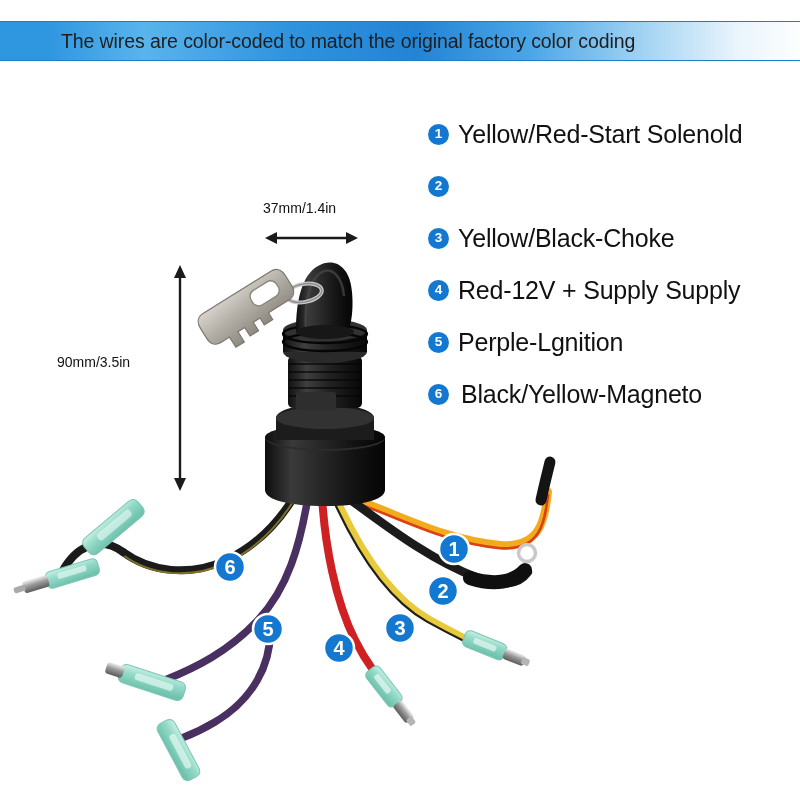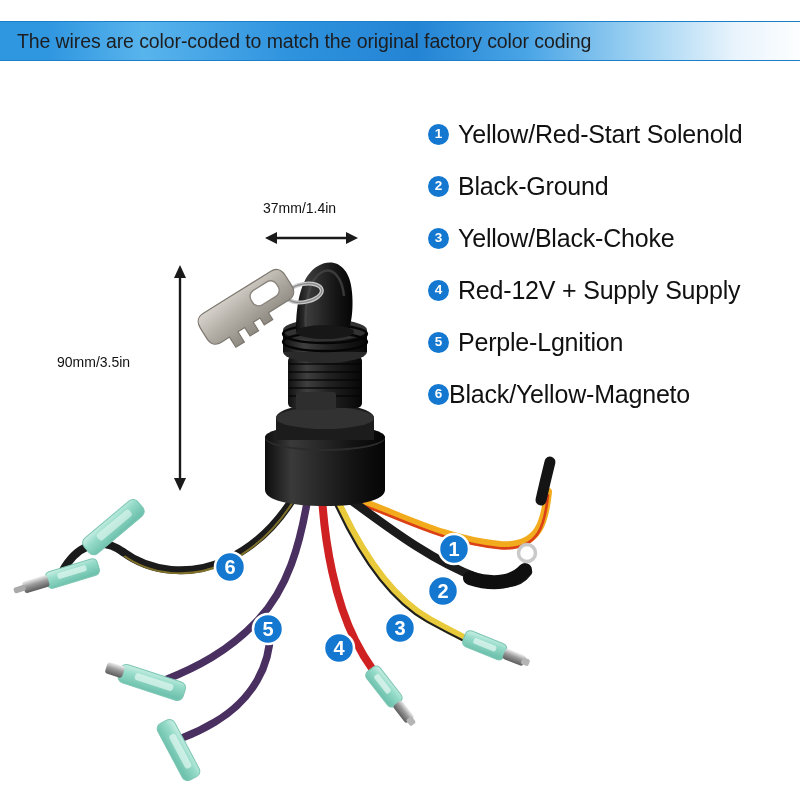--- a/index.html
+++ b/index.html
@@ -14,21 +14,21 @@
 
   
   .banner{
     position:absolute;left:0;top:21px;width:800px;height:40px;
     background:linear-gradient(to right,
         #2f96e0 0%, #2f96e0 6%, #59b4ec 18%, #2f93de 36%,
         #2384d4 52%, #4aa5e6 66%, #9fd2f2 80%, #e9f4fc 92%, #fdfefe 100%);
     border-top:1.5px solid #1a7fc8;
     border-bottom:1.5px solid #1a7fc8;
     box-sizing:border-box;
-    display:flex;align-items:center;
+    display:flex;align-items:center;padding-left:44px;
   }
   .banner-text{
     padding-left:17px;
     font-size:19.5px;
     color:#1d1d1f;
     letter-spacing:-0.1px;
     white-space:nowrap;
   }
 
   
@@ -37,21 +37,21 @@
   .badge{
     width:21px;height:21px;border-radius:50%;
     background:#1578d0;color:#fff;
     font-size:13.5px;font-weight:bold;
     display:flex;align-items:center;justify-content:center;
     flex:0 0 auto;line-height:1;
   }
   .legend-label{
     margin-left:9px;font-size:25px;color:#111;white-space:nowrap;letter-spacing:-0.2px;
   }
-  .legend-row.tight .legend-label{margin-left:0;}
+  .legend-row.tight .legend-label{margin-left:12px;}
 
   
   .dim-text{position:absolute;font-size:14px;color:#111;white-space:nowrap;}
   #dim-w-text{left:263px;top:200px;}
   #dim-h-text{left:57px;top:354px;text-align:right;}
 
   svg.overlay{position:absolute;left:0;top:0;width:800px;height:800px;pointer-events:none;}
 
   
   .callout circle{fill:#1578d0;stroke:#ffffff;stroke-width:2.5;}
@@ -68,21 +68,20 @@
 
   <div class="legend">
 
     <div class="legend-row">
       <span class="badge">1</span>
       <span class="legend-label">Yellow/Red-Start Solenold</span>
     </div>
 
     <div class="legend-row">
       <span class="badge">2</span>
-      <span class="legend-label">Black-Ground</span>
     </div>
 
     <div class="legend-row">
       <span class="badge">3</span>
       <span class="legend-label">Yellow/Black-Choke</span>
     </div>
 
     <div class="legend-row">
       <span class="badge">4</span>
       <span class="legend-label">Red-12V + Supply Supply</span>

